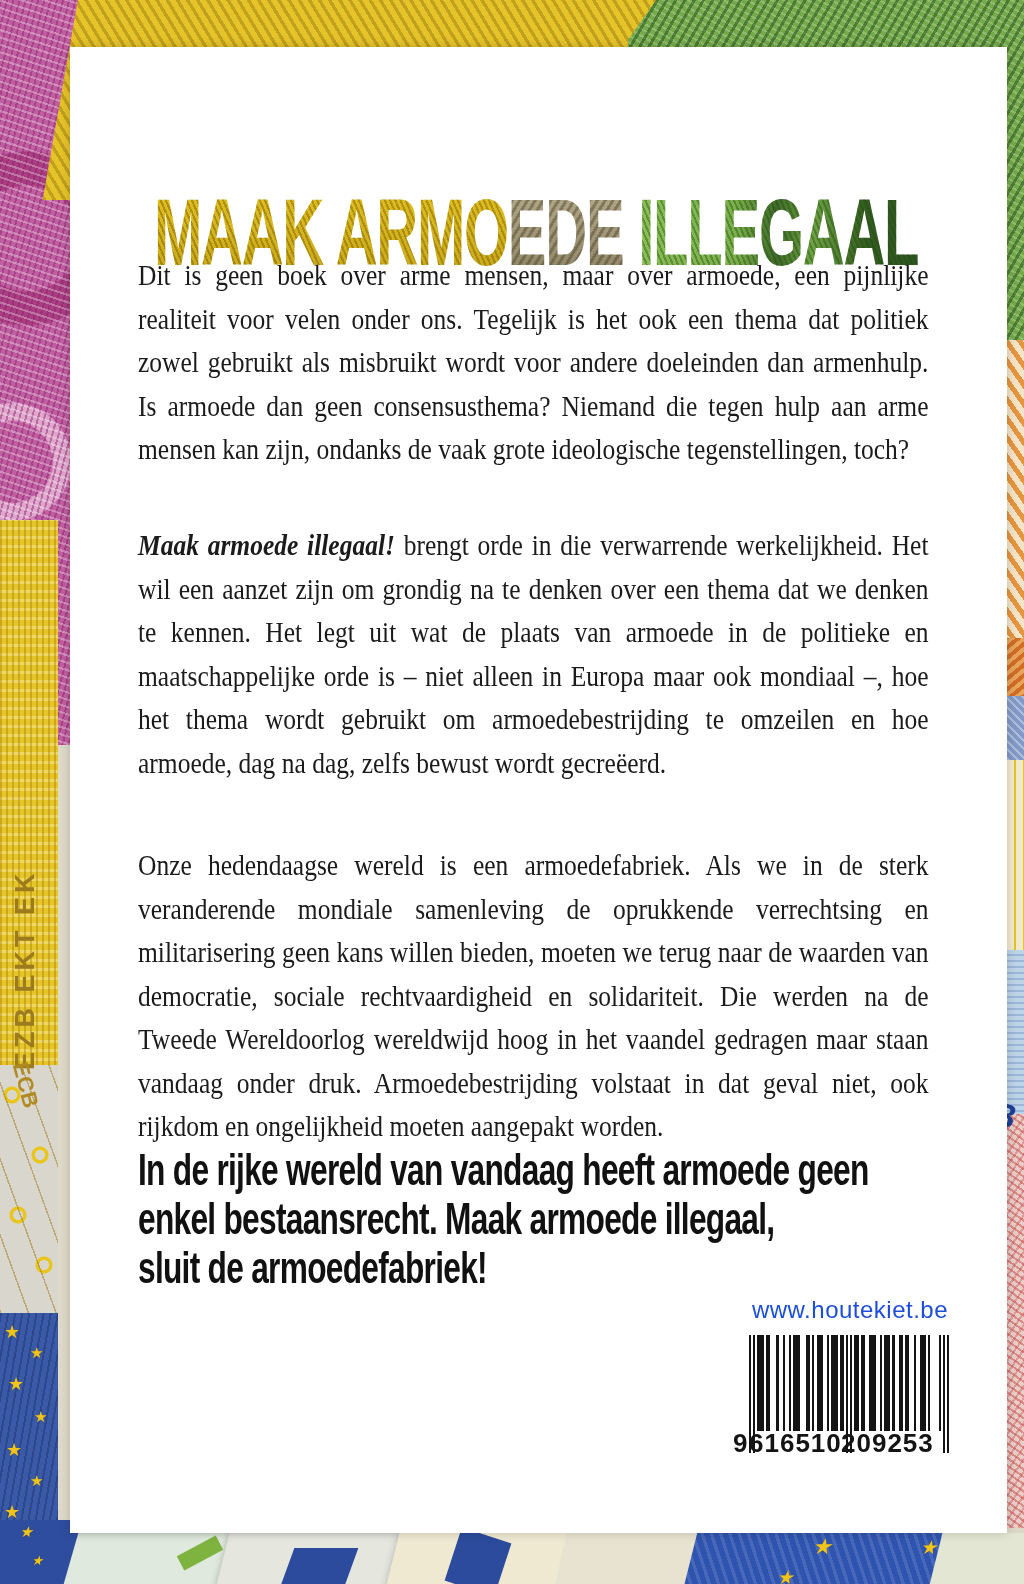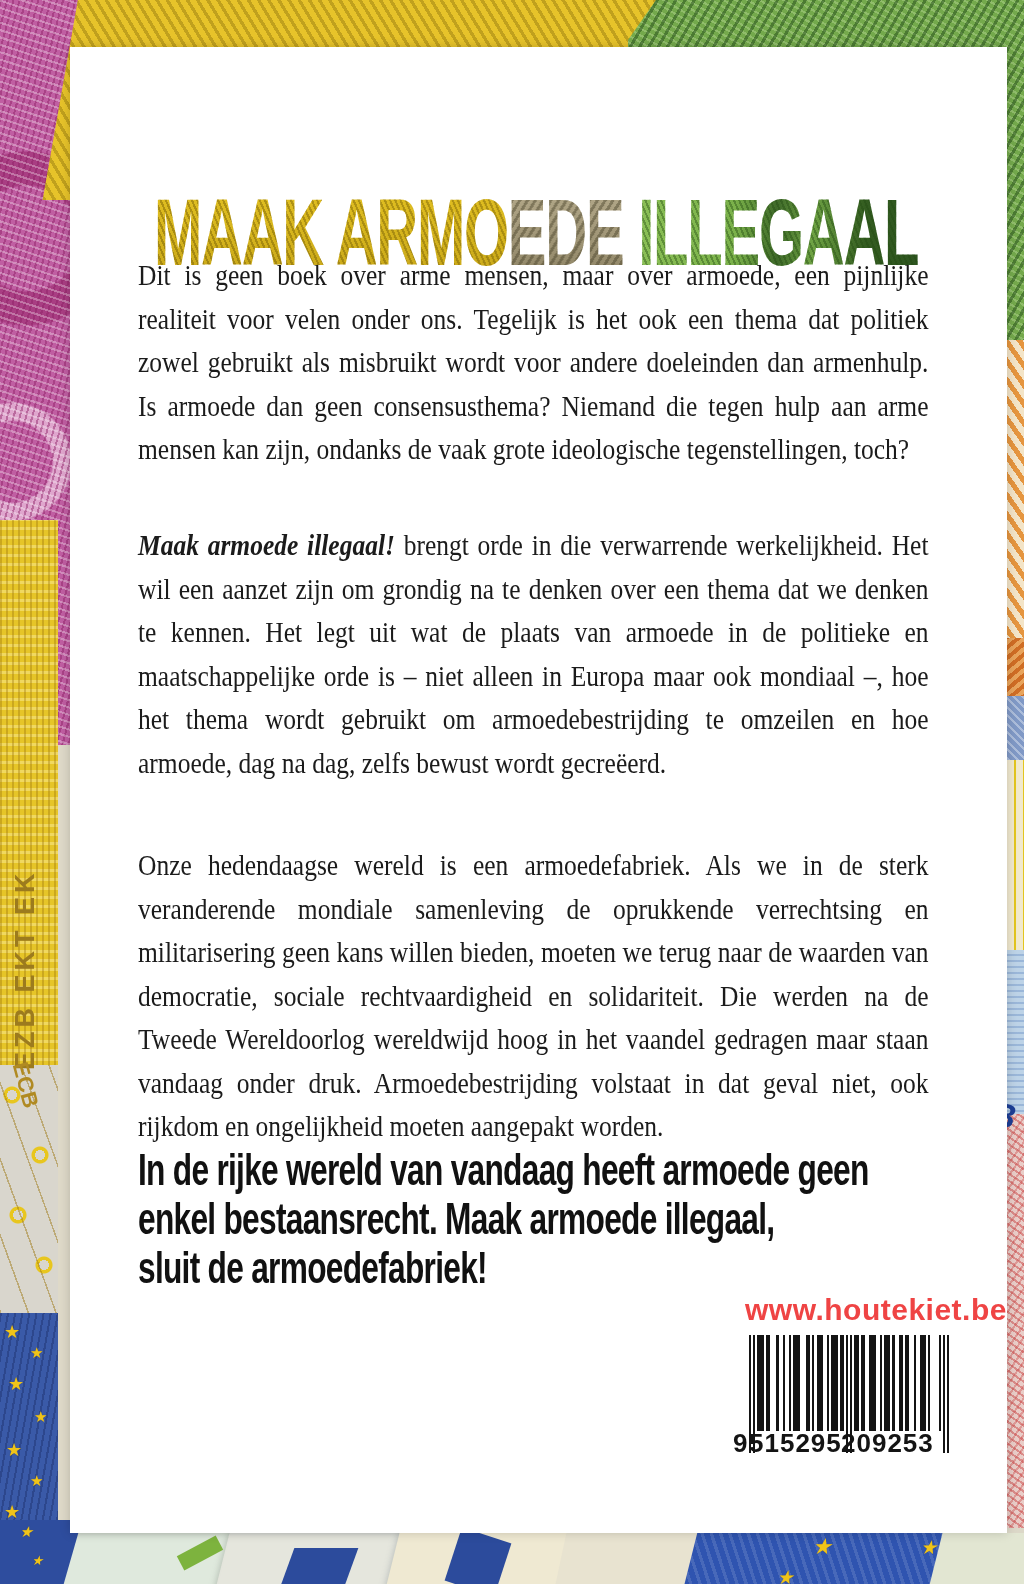--- a/index.html
+++ b/index.html
@@ -116,21 +116,21 @@
     color:#1b1b1b;text-align:justify;}
   .para-1{top:176px;}
   .para-2{top:446px;}
   .para-3{top:766px;}
   .lead-italic{font-style:italic;font-weight:bold;}
 
   .statement{position:absolute;left:68px;top:1098px;transform:scaleX(0.72);transform-origin:left top;
     font-weight:bold;font-size:44px;line-height:49px;letter-spacing:-1px;color:#111;white-space:nowrap;}
 
   .footer{position:absolute;right:52px;top:1246px;width:210px;text-align:center;}
-  .site{font-size:30px;font-weight:bold;color:#ef4444;line-height:34px;letter-spacing:0.5px;}
+  .site{font-size:24px;font-weight:normal;color:#1d4ed8;line-height:34px;letter-spacing:0.5px;}
   .barcode{position:relative;width:202px;margin:8px auto 0;height:150px;}
   .bc-bars{display:flex;align-items:flex-start;width:202px;}
   .bc-m{flex:0 0 2.12px;height:96px;}
   .bc-m.on{background:#141414;}
   .bc-m.tall{height:118px;}
   .bc-nums{position:absolute;top:94px;left:-16px;width:218px;display:flex;
     font-size:26px;font-weight:bold;color:#141414;letter-spacing:1px;line-height:28px;}
   .bc-first{width:16px;text-align:left;}
   .bc-g1{width:92px;text-align:center;}
   .bc-g2{width:96px;text-align:left;}
@@ -295,20 +295,20 @@
             <div class="bc-m"></div>
             <div class="bc-m"></div>
             <div class="bc-m on"></div>
             <div class="bc-m"></div>
             <div class="bc-m on tall"></div>
             <div class="bc-m tall"></div>
             <div class="bc-m on tall"></div>
           </div>
         <div class="bc-nums">
           <span class="bc-first">9</span>
-          <span class="bc-g1">515295</span>
+          <span class="bc-g1">616510</span>
           <span class="bc-g2">209253</span>
         </div>
       </div>
     </div>
 
   </div>
 </div>
 
 </body></html>

